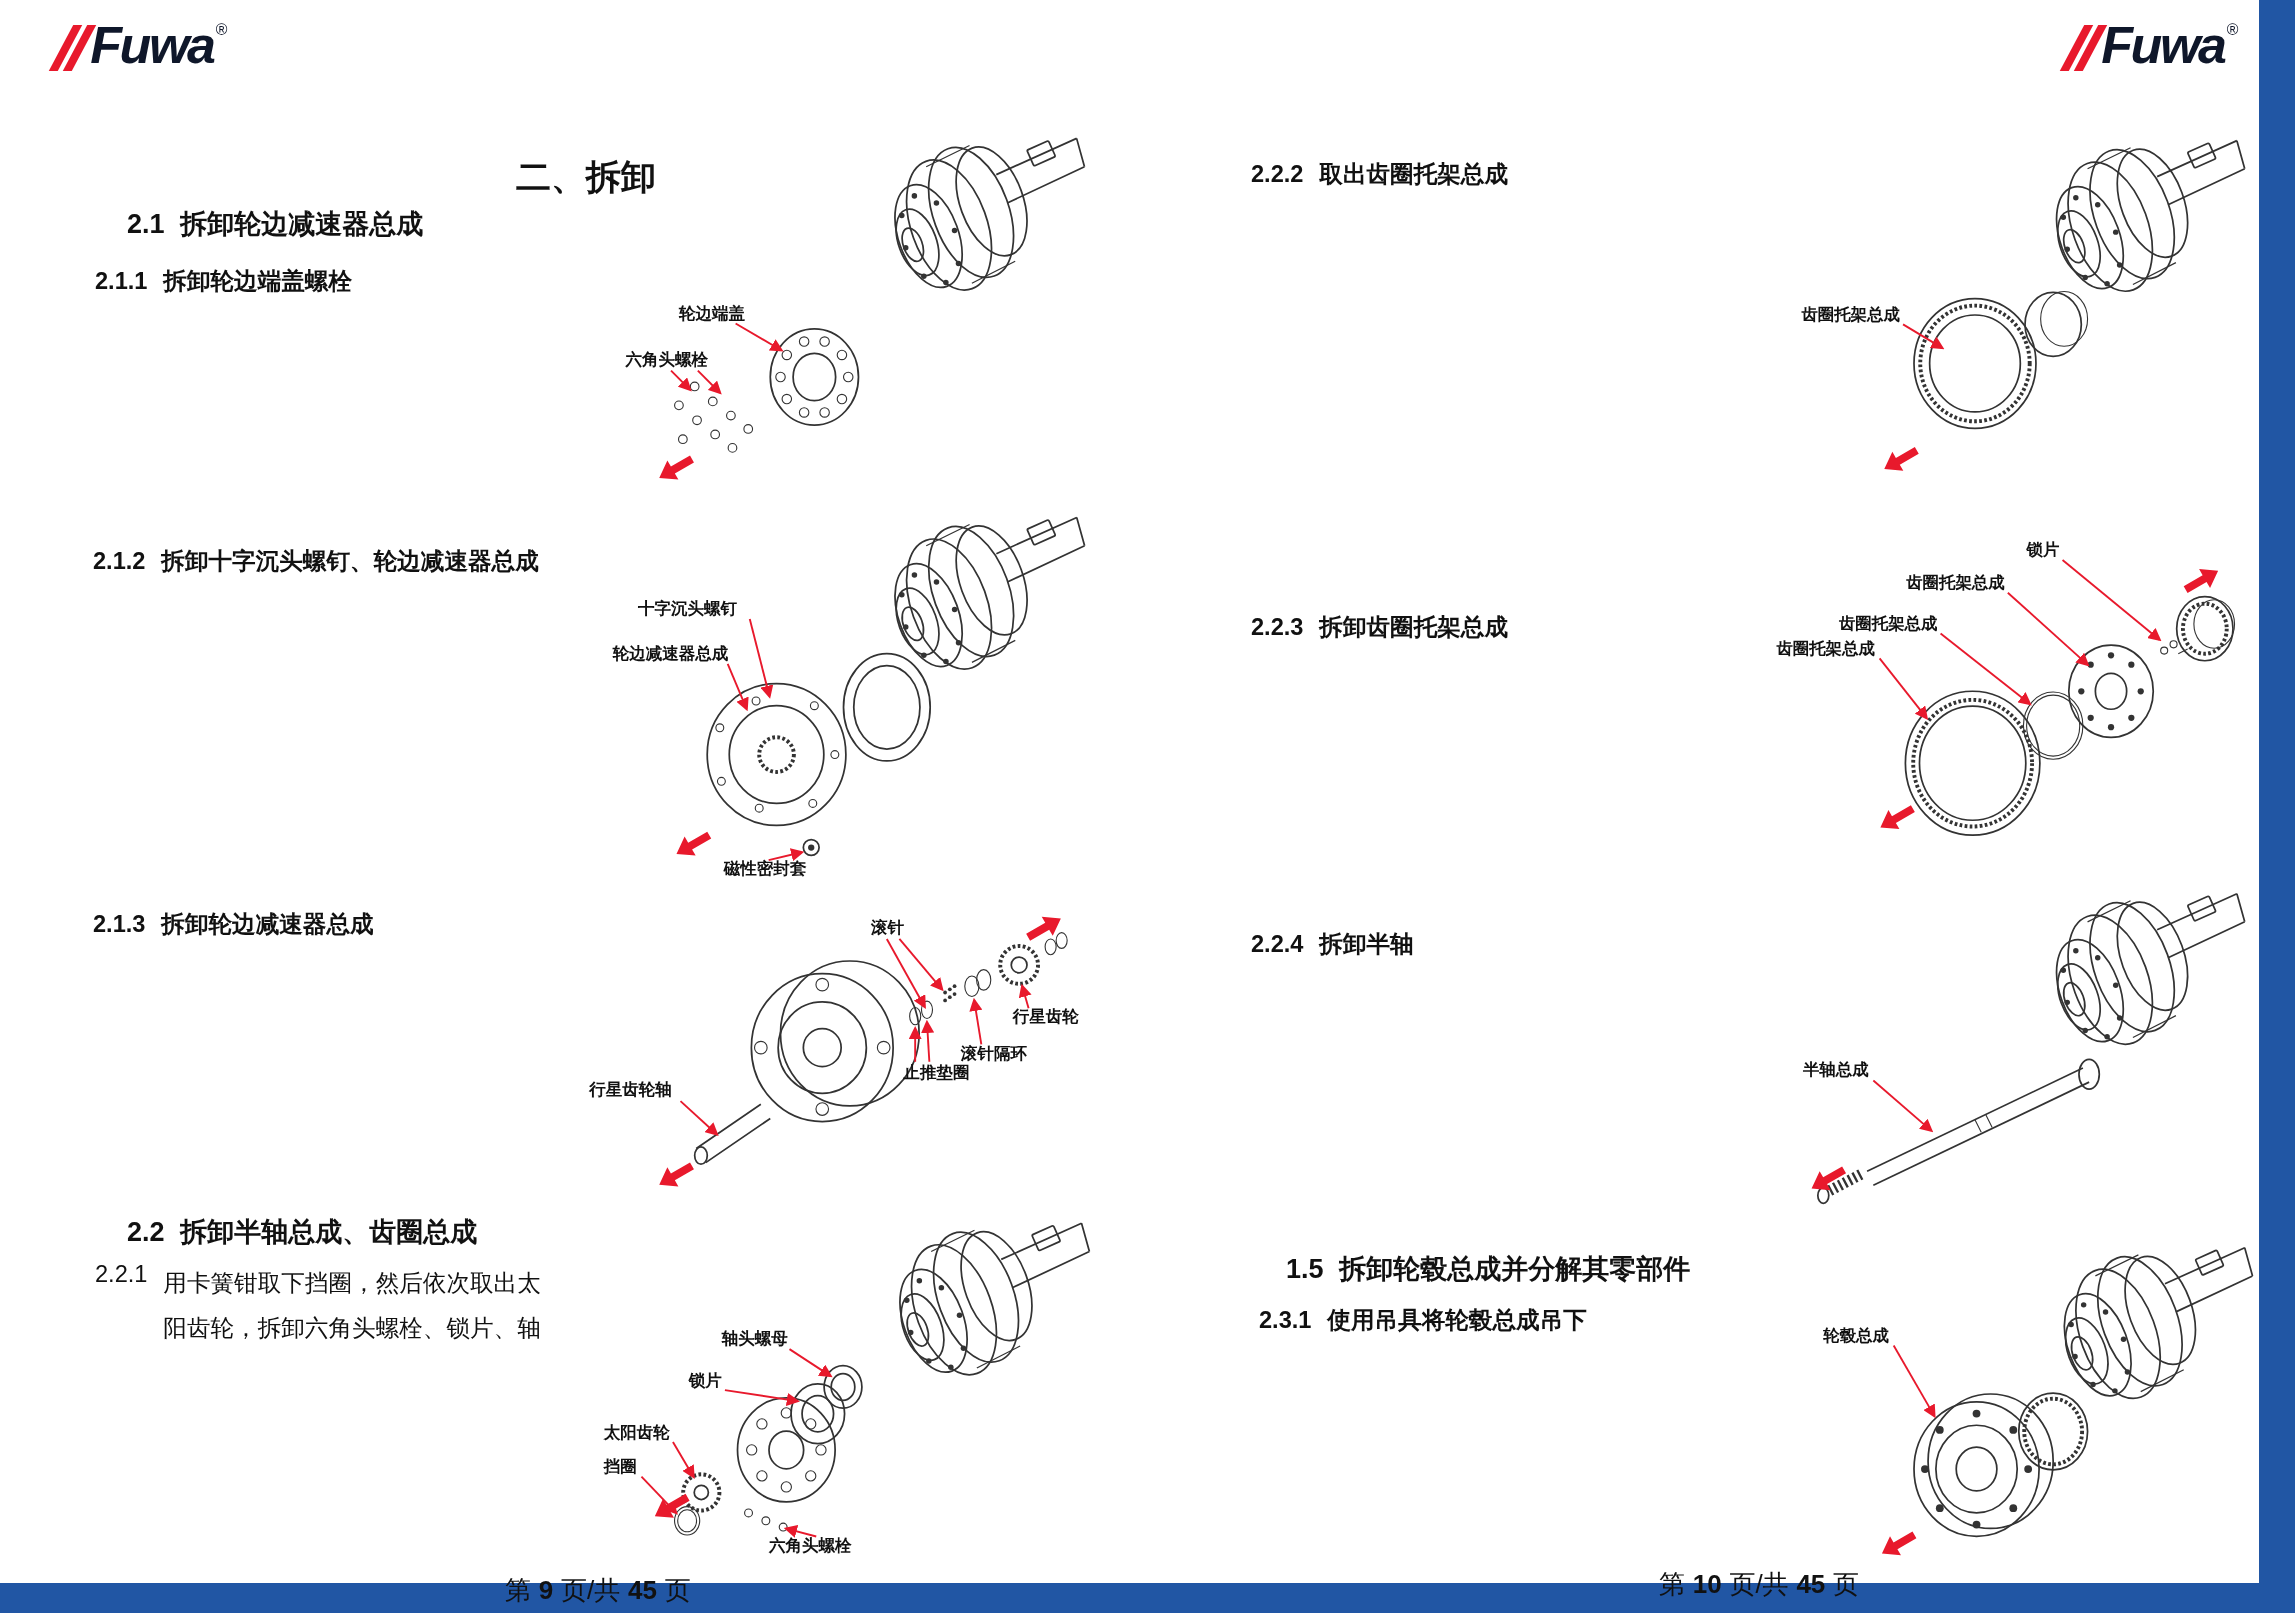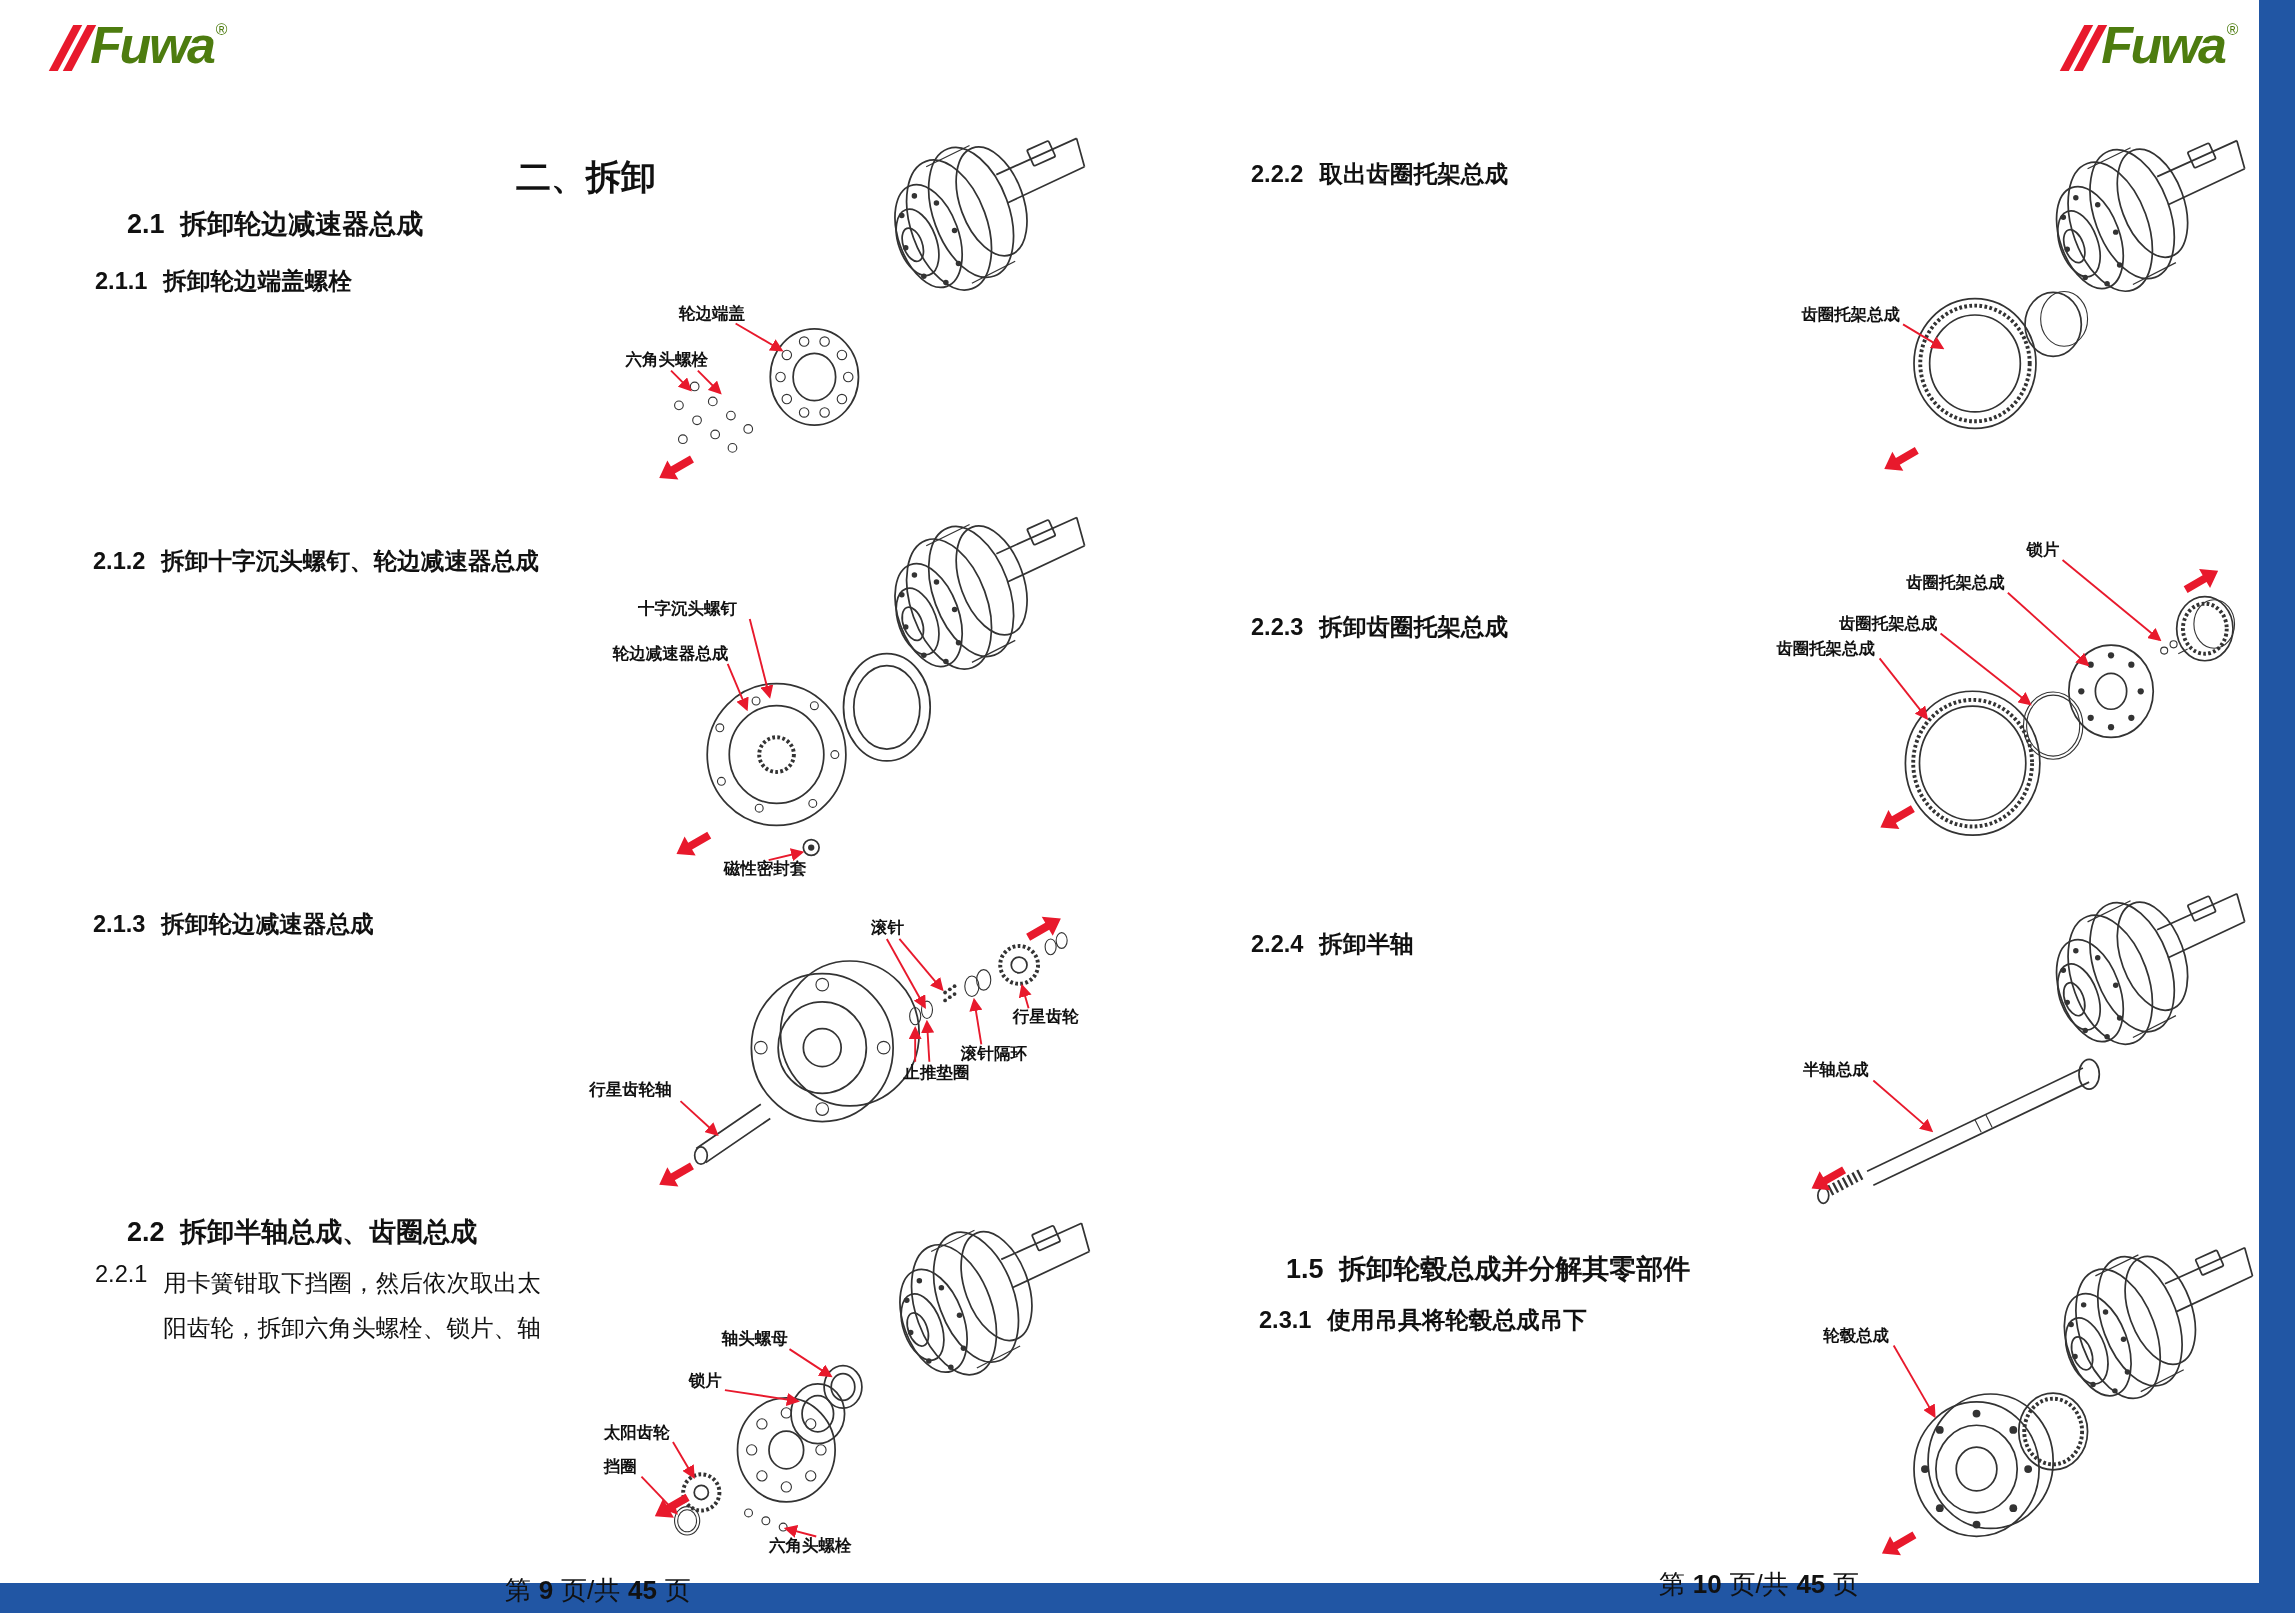--- a/index.html
+++ b/index.html
@@ -4,21 +4,21 @@
 <style>
   html,body { margin:0; padding:0; }
   body {
     width:2295px; height:1613px; position:relative; overflow:hidden;
     background:#ffffff; color:#111;
     font-family:"Liberation Sans","DejaVu Sans",sans-serif;
   }
   .band-right  { position:absolute; right:0; top:0; width:36px; height:1613px; background:#2156a4; }
   .band-bottom { position:absolute; left:0; bottom:0; width:2295px; height:30px; background:#2156a4; }
 
-  .logo { position:absolute; display:flex; align-items:flex-start; color:#4d7c0f;text-align:center; }
+  .logo { position:absolute; display:flex; align-items:flex-start; color:#0f172a;text-align:center; }
   .logo .bars { display:flex; gap:5.5px; margin:6.3px 6.3px 0 0; }
   .logo .bars i { display:block; width:8.7px; height:46px; background:#e8192c; transform:skewX(-28deg); }
   .logo .brand { font-size:52px; font-weight:bold; font-style:italic; letter-spacing:-2.4px; line-height:1; }
   .logo .reg { font-size:15.8px; margin:1.6px 0 0 2.4px; }
 
   .h-title { position:absolute; font-size:35px; font-weight:bold; }
   .h-major { position:absolute; font-size:27px; font-weight:bold;margin-left:46px; }
   .h-minor { position:absolute; font-size:23.6px; font-weight:bold; }
   .h-major .num, .h-minor .num { margin-right:15.8px; }
 

